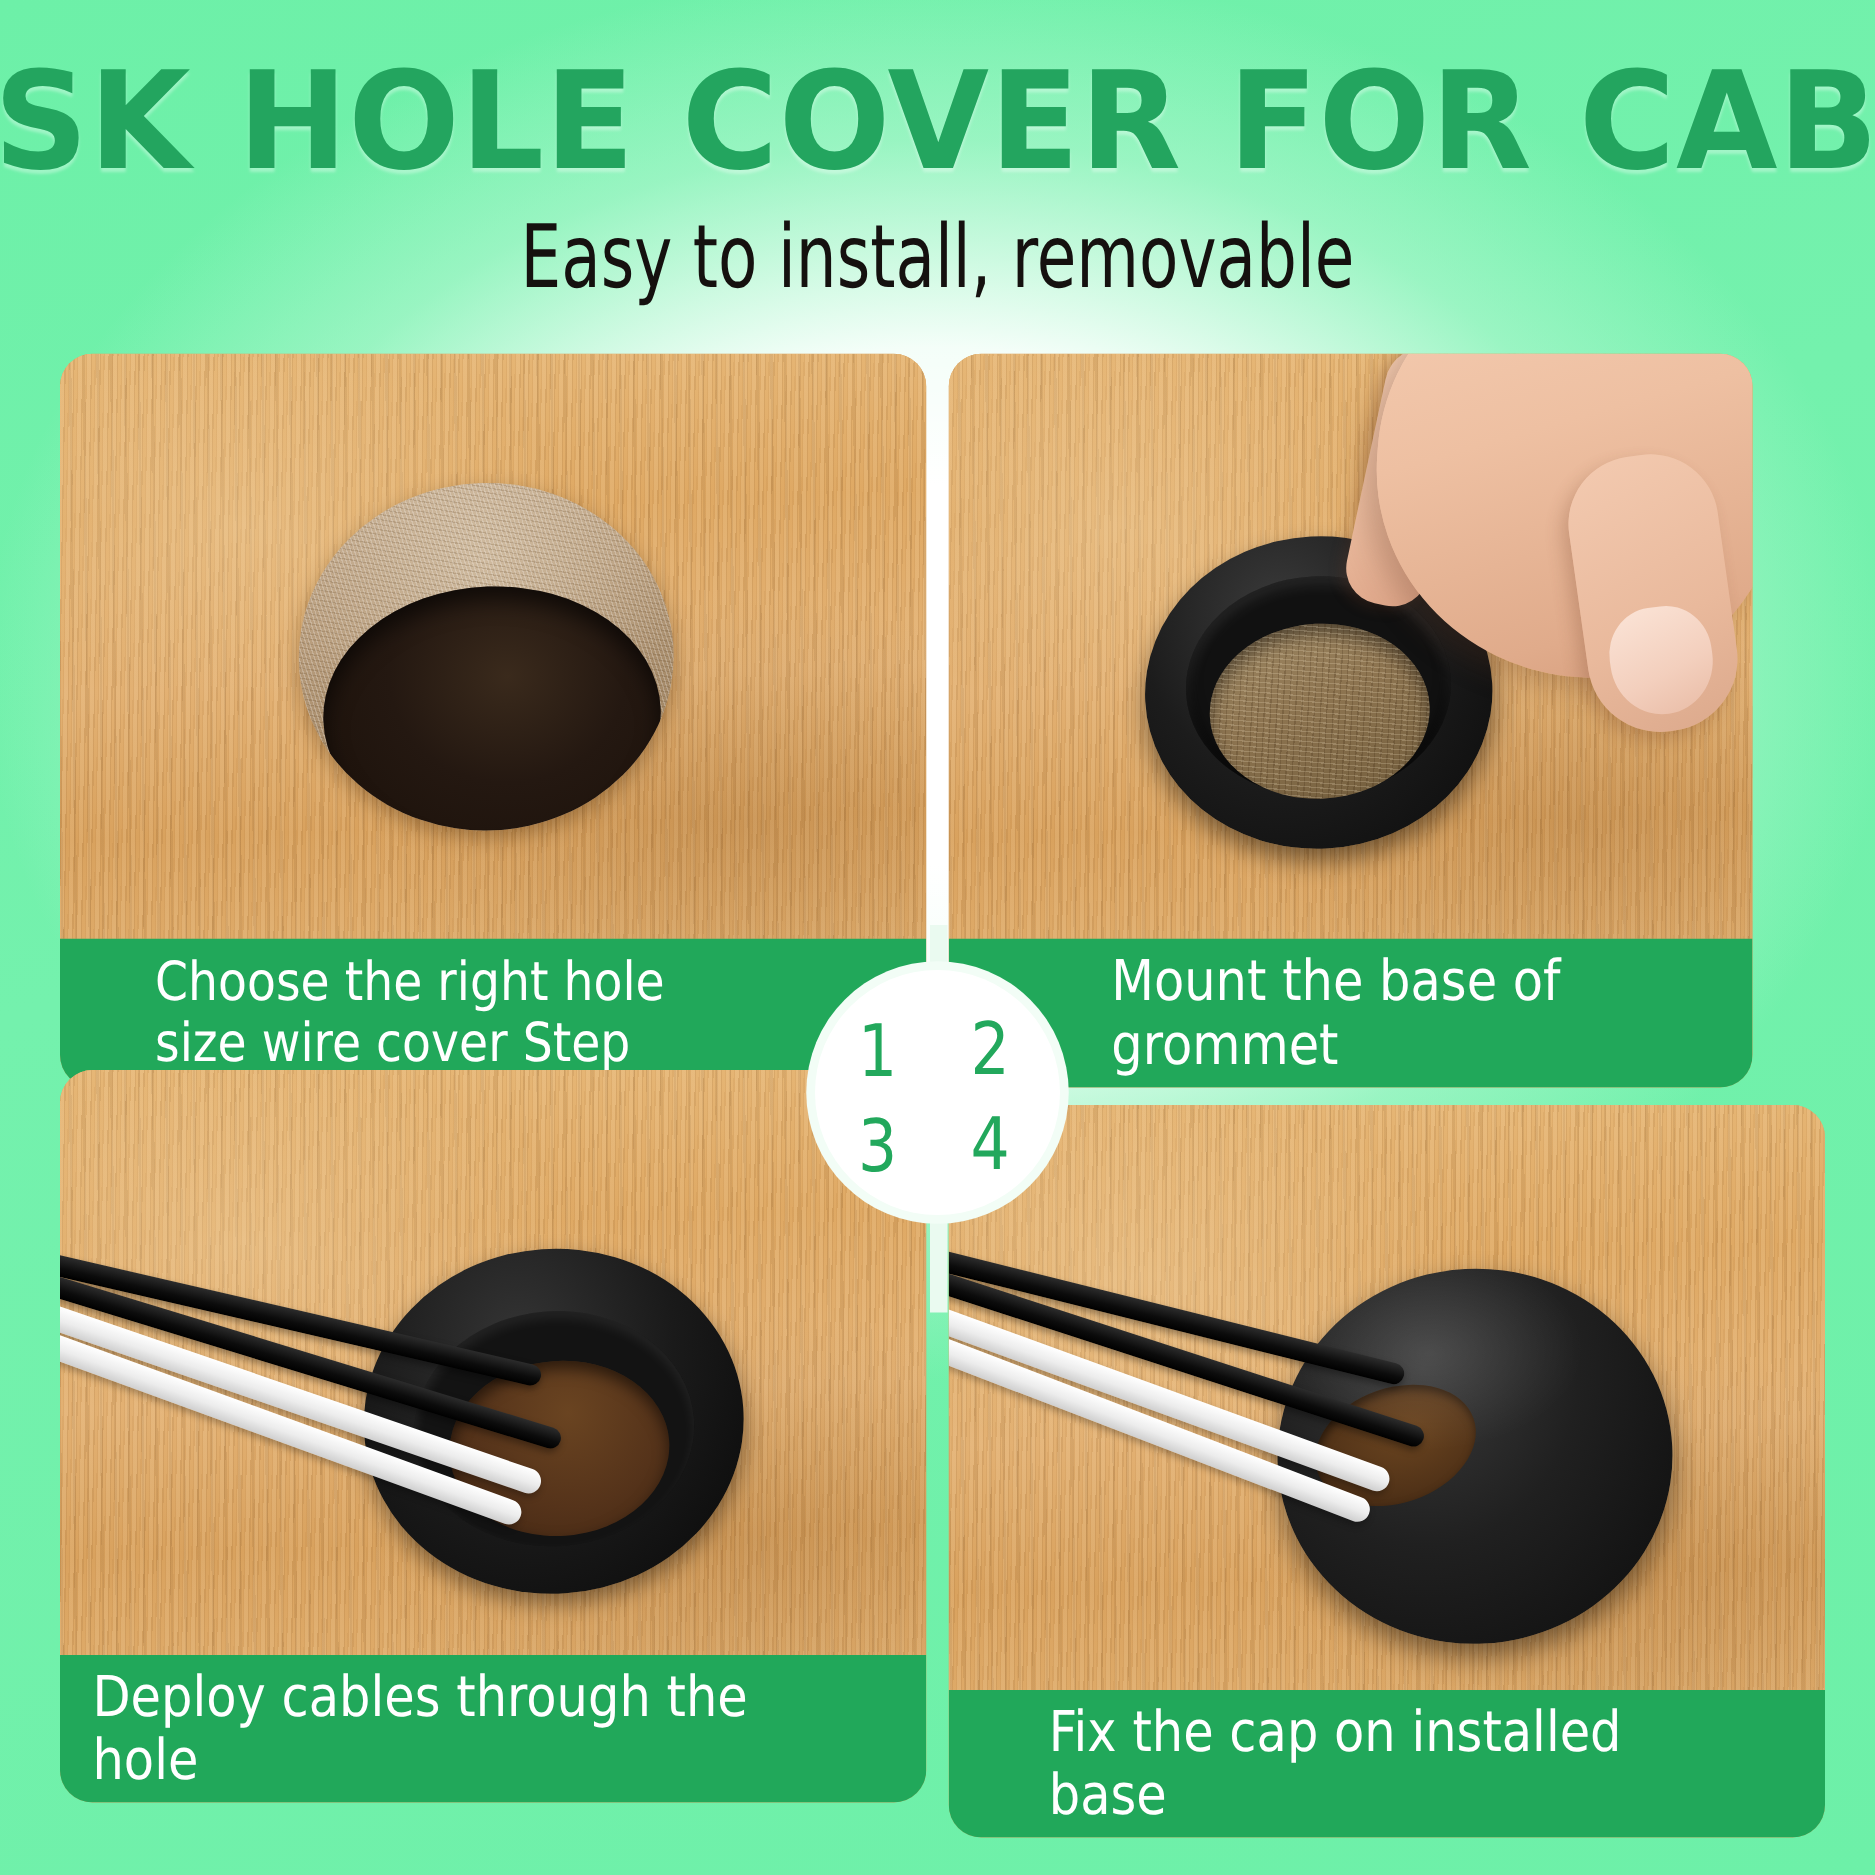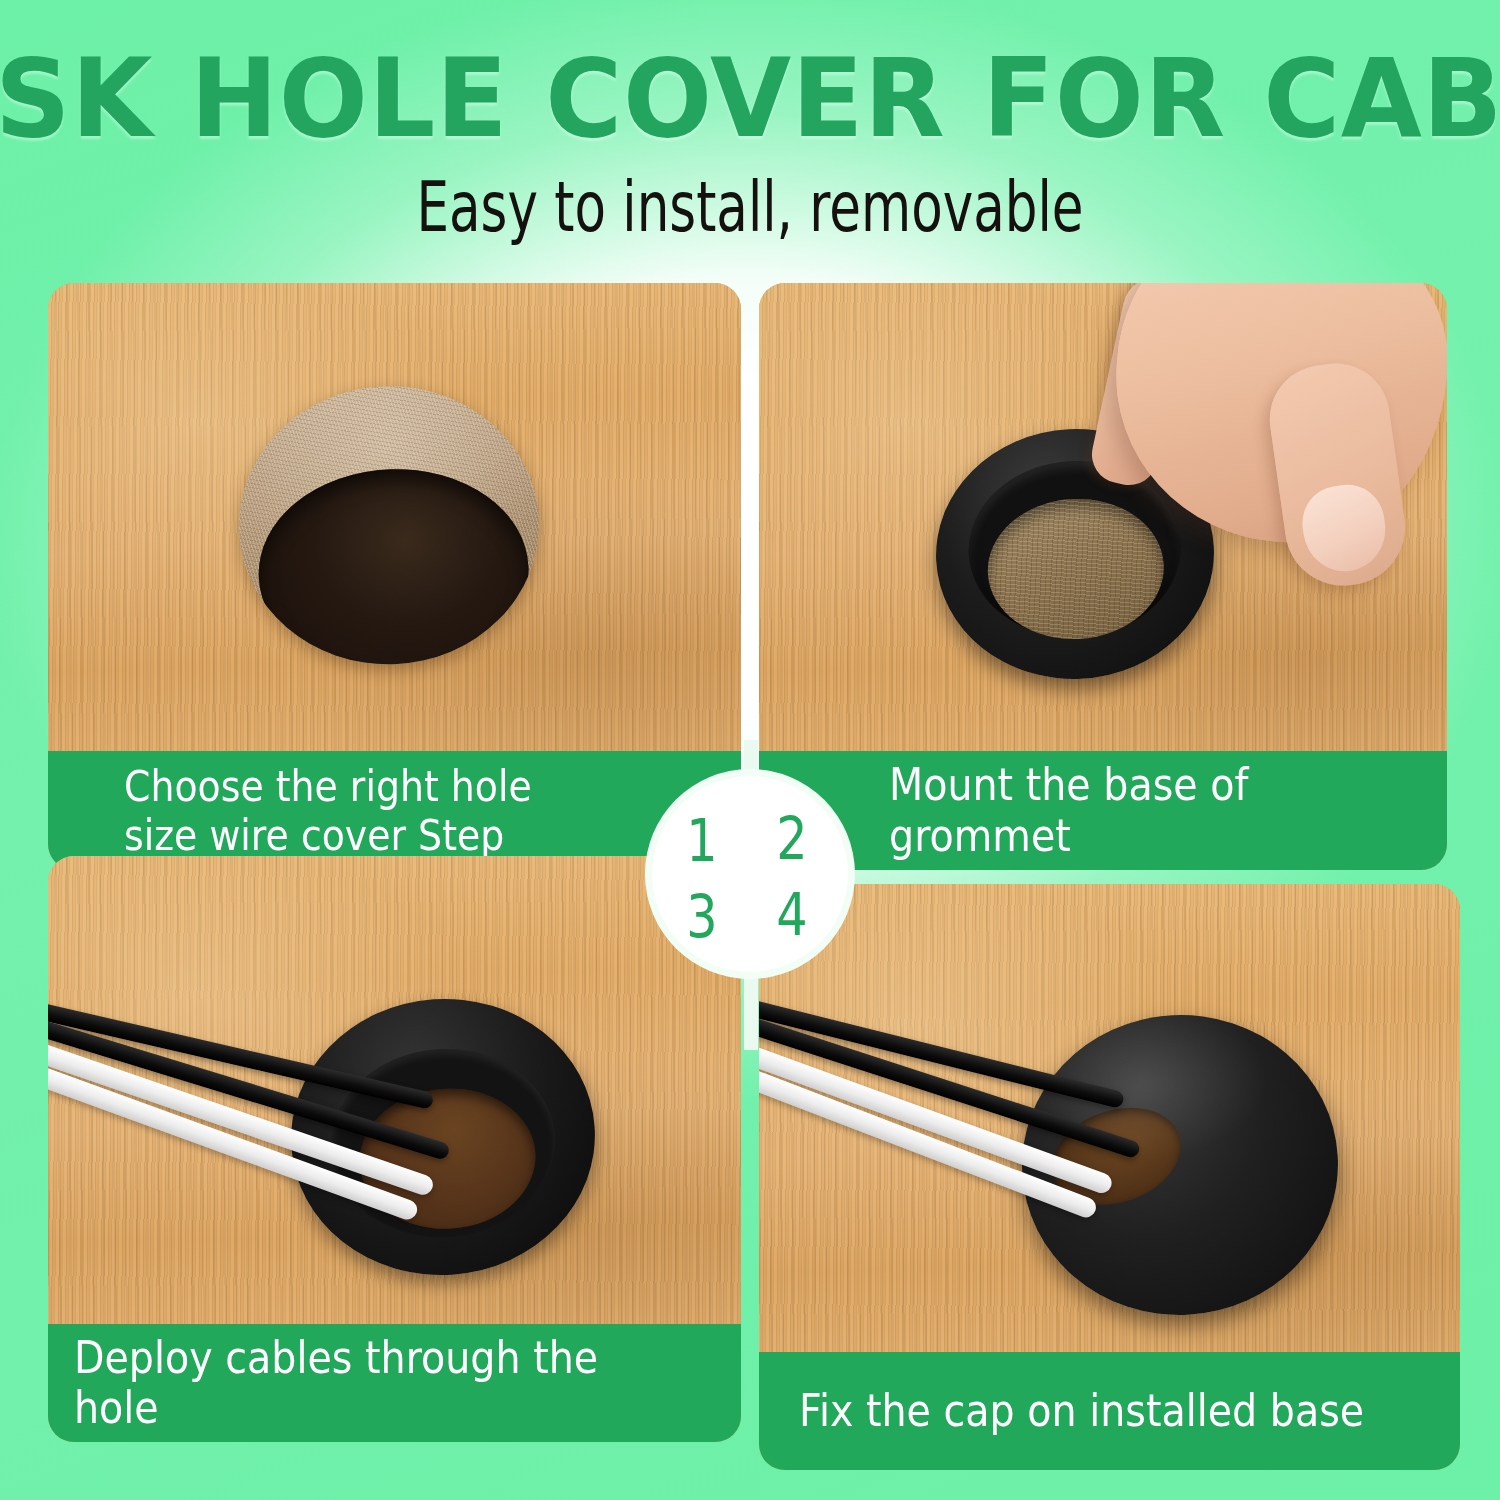--- a/index.html
+++ b/index.html
@@ -48,21 +48,21 @@
   }
 
   
   .panel{
     position:absolute;
     overflow:hidden;
     border-radius:26px;
     background:#d9a866;
   }
   .panel.p1{left:48px;  top:283px; width:693px; height:587px;}
-  .panel.p2{left:759px; top:283px; width:688px; height:587px;}
+  .panel.p2{left:759px; top:283px; width:618px; height:587px;padding-left:25px;}
   .panel.p3{left:48px;  top:856px; width:693px; height:586px;}
   .panel.p4{left:759px; top:884px; width:701px; height:586px;}
 
   
   .photo{
     position:absolute;left:0;right:0;top:0;
     overflow:hidden;
   }
   .p1 .photo,.p2 .photo{height:468px;}
   .p3 .photo,.p4 .photo{height:468px;}
@@ -241,21 +241,21 @@
     font-size:43px;
     line-height:1.12;
     transform:scaleX(0.88);
     transform-origin:left center;
     white-space:pre-line;
     width:115%;
   }
   .p1 .caption{justify-content:flex-start;padding-left:76px;margin-top:40px;}
   .p2 .caption{justify-content:flex-start;padding-left:130px;}
   .p3 .caption{justify-content:flex-start;padding-left:26px;}
-  .p4 .caption{justify-content:flex-start;padding-left:40px;}
+  .p4 .caption{justify-content:flex-start;padding-left:80px;}
   .p2 .caption .ctext,.p3 .caption .ctext,.p4 .caption .ctext{font-size:45px;}
 
   
   .stem{
     position:absolute;left:744px;width:14px;background:#eafaf0;
   }
   .stem-top{top:740px;height:150px;}
   .stem-bot{top:930px;height:120px;}
   .stepdial{
     position:absolute;left:652px;top:776px;

